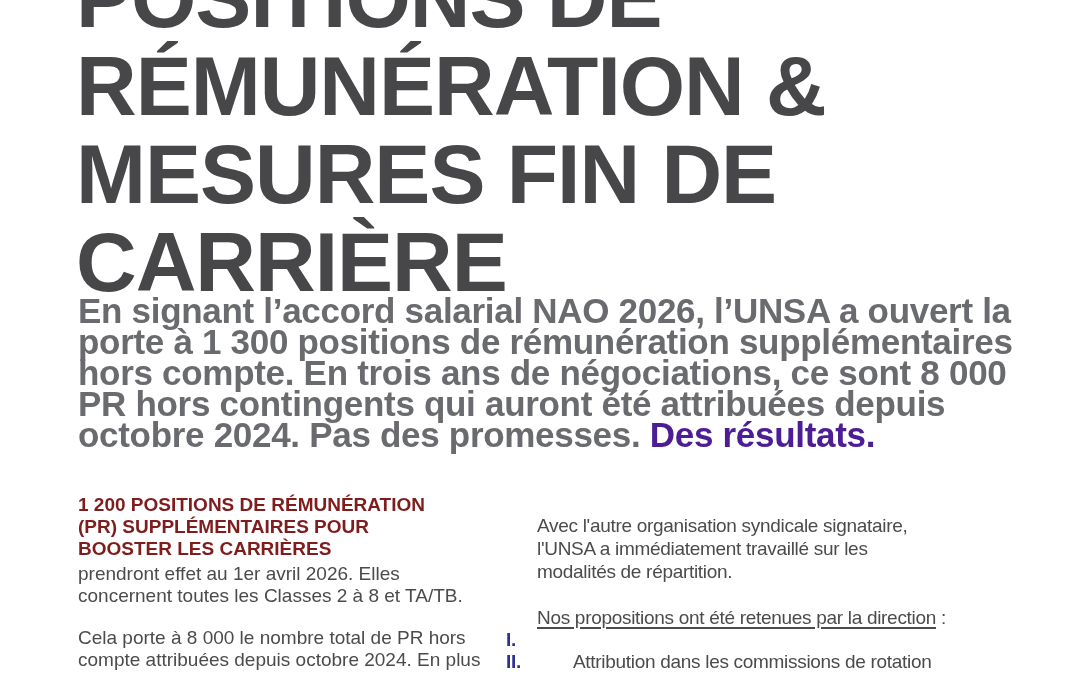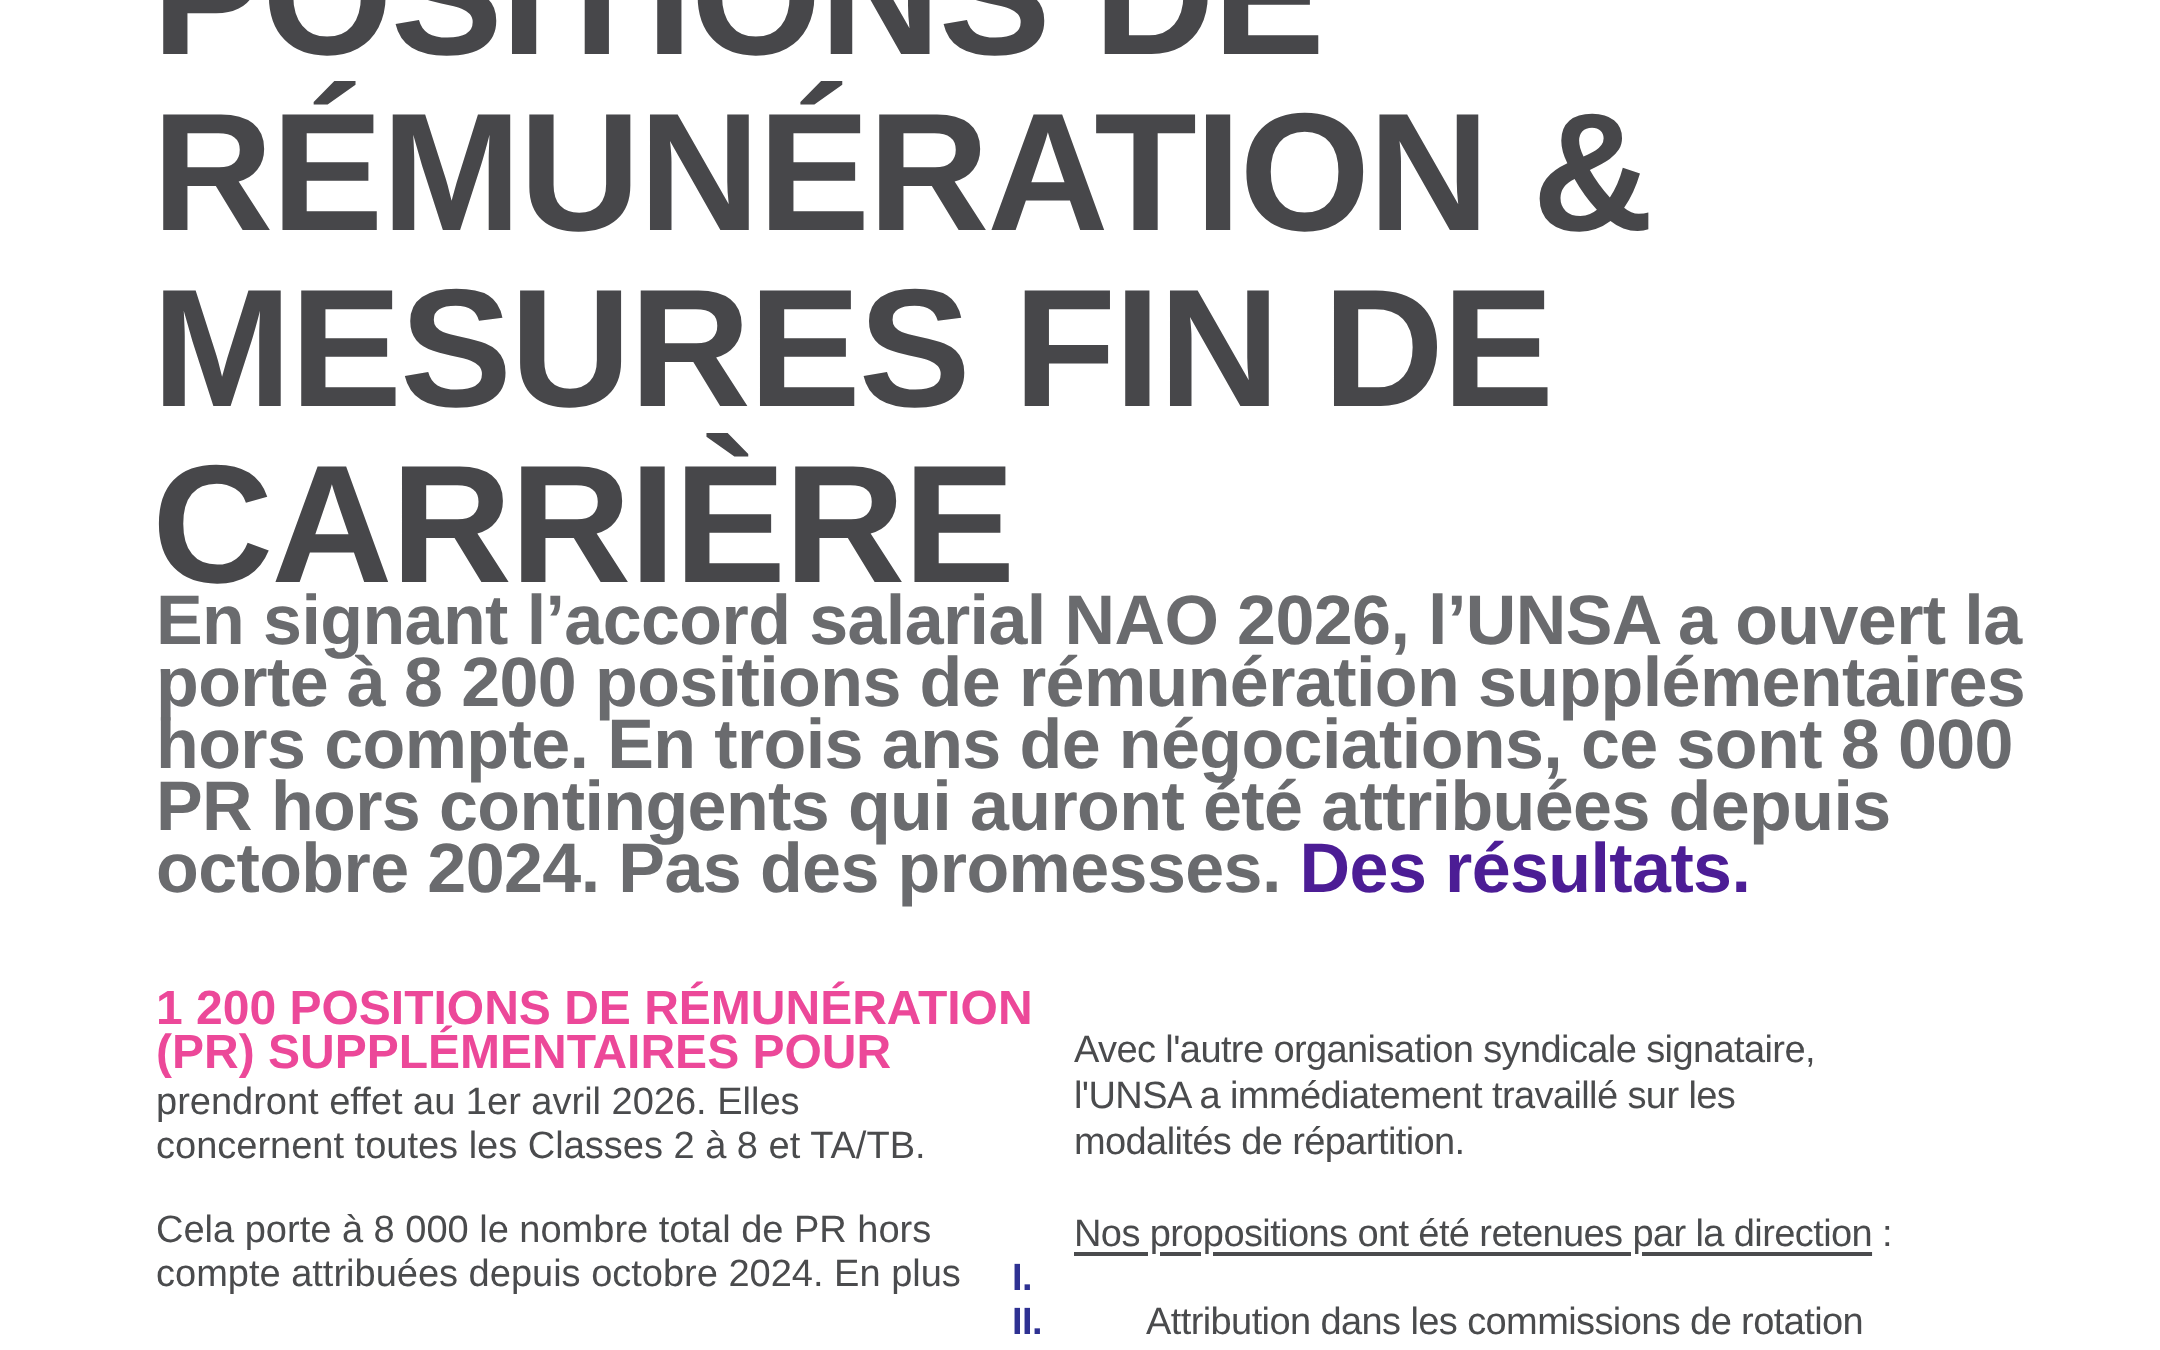--- a/index.html
+++ b/index.html
@@ -30,22 +30,22 @@
   .intro .line{white-space:nowrap;}
   .accent{color:#4c1d95;}
   
   .col{position:absolute;font-size:19px;color:#4a4b4d;}
   .col .line{white-space:nowrap;line-height:22px;}
   .col-left{left:78px;top:494px;width:400px;}
   .col-right{left:498px;top:514px;width:440px;letter-spacing:-0.3px;}
   .col-right .line{line-height:23px;margin-left:39px;}
   .col-heading{
     margin:0 0 3px 0;
-    font-size:24px;font-weight:bold;line-height:22px;
-    color:#ec4899;
+    font-size:19px;font-weight:bold;line-height:22px;
+    color:#7f1d1d;
   }
   .col-heading .line{line-height:22px;}
   .para{margin:0;}
   .para-gap-left{margin-top:20px;}
   .para-gap-right{margin-top:23px;}
   .underlined{
     text-decoration:underline;
     text-decoration-thickness:1.5px;
     text-underline-offset:3px;
   }
@@ -67,30 +67,31 @@
 
   <h1 class="headline">
     <div class="line">POSITIONS DE</div>
     <div class="line">RÉMUNÉRATION &amp;</div>
     <div class="line">MESURES FIN DE</div>
     <div class="line">CARRIÈRE</div>
   </h1>
 
   <div class="intro">
     <div class="line">En signant l’accord salarial NAO 2026, l’UNSA a ouvert la</div>
-    <div class="line">porte à 8 200 positions de rémunération supplémentaires</div>
+    <div class="line">porte à 1 300 positions de rémunération supplémentaires</div>
     <div class="line">hors compte. En trois ans de négociations, ce sont 8 000</div>
     <div class="line">PR hors contingents qui auront été attribuées depuis</div>
     <div class="line"><span>octobre 2024. Pas des promesses. </span><span class="accent">Des résultats.</span></div>
   </div>
 
   <div class="col col-left">
     <h2 class="col-heading">
       <div class="line">1 200 POSITIONS DE RÉMUNÉRATION</div>
       <div class="line">(PR) SUPPLÉMENTAIRES POUR</div>
+      <div class="line">BOOSTER LES CARRIÈRES</div>
     </h2>
     <p class="para">
       </p>
       <div class="line">prendront effet au 1er avril 2026. Elles</div>
       <div class="line">concernent toutes les Classes 2 à 8 et TA/TB.</div>
     <p></p>
     <p class="para para-gap-left">
       </p>
       <div class="line">Cela porte à 8 000 le nombre total de PR hors</div>
       <div class="line">compte attribuées depuis octobre 2024. En plus</div>

